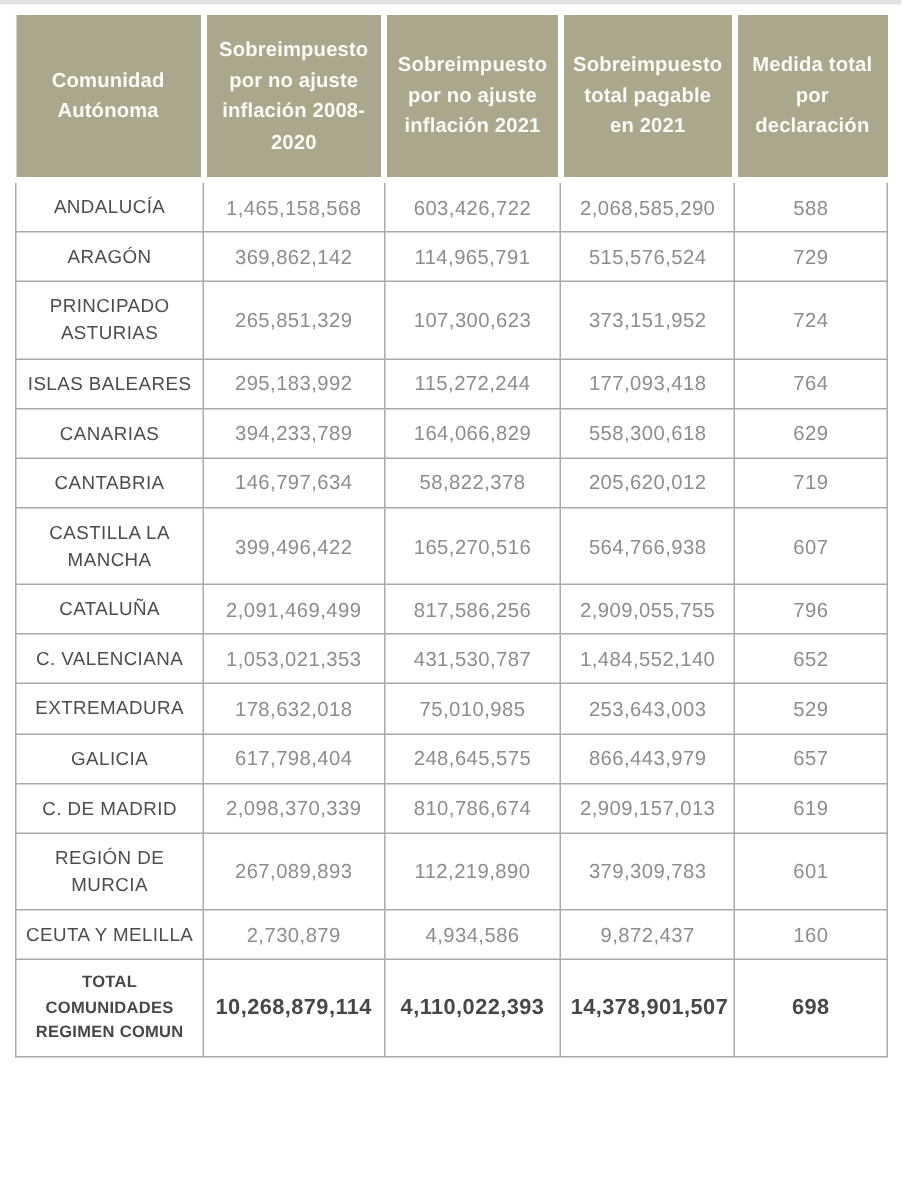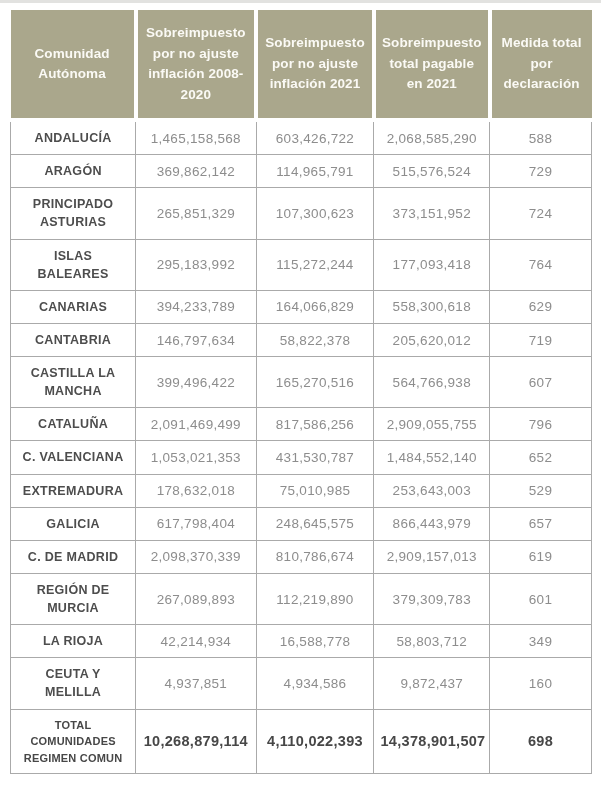--- a/index.html
+++ b/index.html
@@ -59,21 +59,21 @@
   
   tbody td {
     border: 1px solid var(--row-border);
     text-align: center;
     vertical-align: middle;
     padding: 7px 6px;
     background: #ffffff;
   }
   td.name-cell {
     color: var(--name-text);
-    font-weight: bold;
+    font-weight: normal;
     font-size: 12.5px;
     line-height: 1.45;
     letter-spacing: 0.3px;
   }
   td.num-cell {
     color: var(--number-text);
     font-size: 13.5px;
     letter-spacing: 0.3px;
   }
   tr.total-row td {
@@ -200,29 +200,22 @@
             <td class="num-cell">619</td>
           </tr>
           <tr>
             <td class="name-cell">REGIÓN DE MURCIA</td>
             <td class="num-cell">267,089,893</td>
             <td class="num-cell">112,219,890</td>
             <td class="num-cell">379,309,783</td>
             <td class="num-cell">601</td>
           </tr>
           <tr>
-            <td class="name-cell">LA RIOJA</td>
-            <td class="num-cell">42,214,934</td>
-            <td class="num-cell">16,588,778</td>
-            <td class="num-cell">58,803,712</td>
-            <td class="num-cell">349</td>
-          </tr>
-          <tr>
             <td class="name-cell">CEUTA Y MELILLA</td>
-            <td class="num-cell">4,937,851</td>
+            <td class="num-cell">2,730,879</td>
             <td class="num-cell">4,934,586</td>
             <td class="num-cell">9,872,437</td>
             <td class="num-cell">160</td>
           </tr>
         </tbody>
       <tbody>
         <tr class="total-row">
           <td class="name-cell">TOTAL COMUNIDADES REGIMEN COMUN</td>
           <td class="num-cell">10,268,879,114</td>
           <td class="num-cell">4,110,022,393</td>

